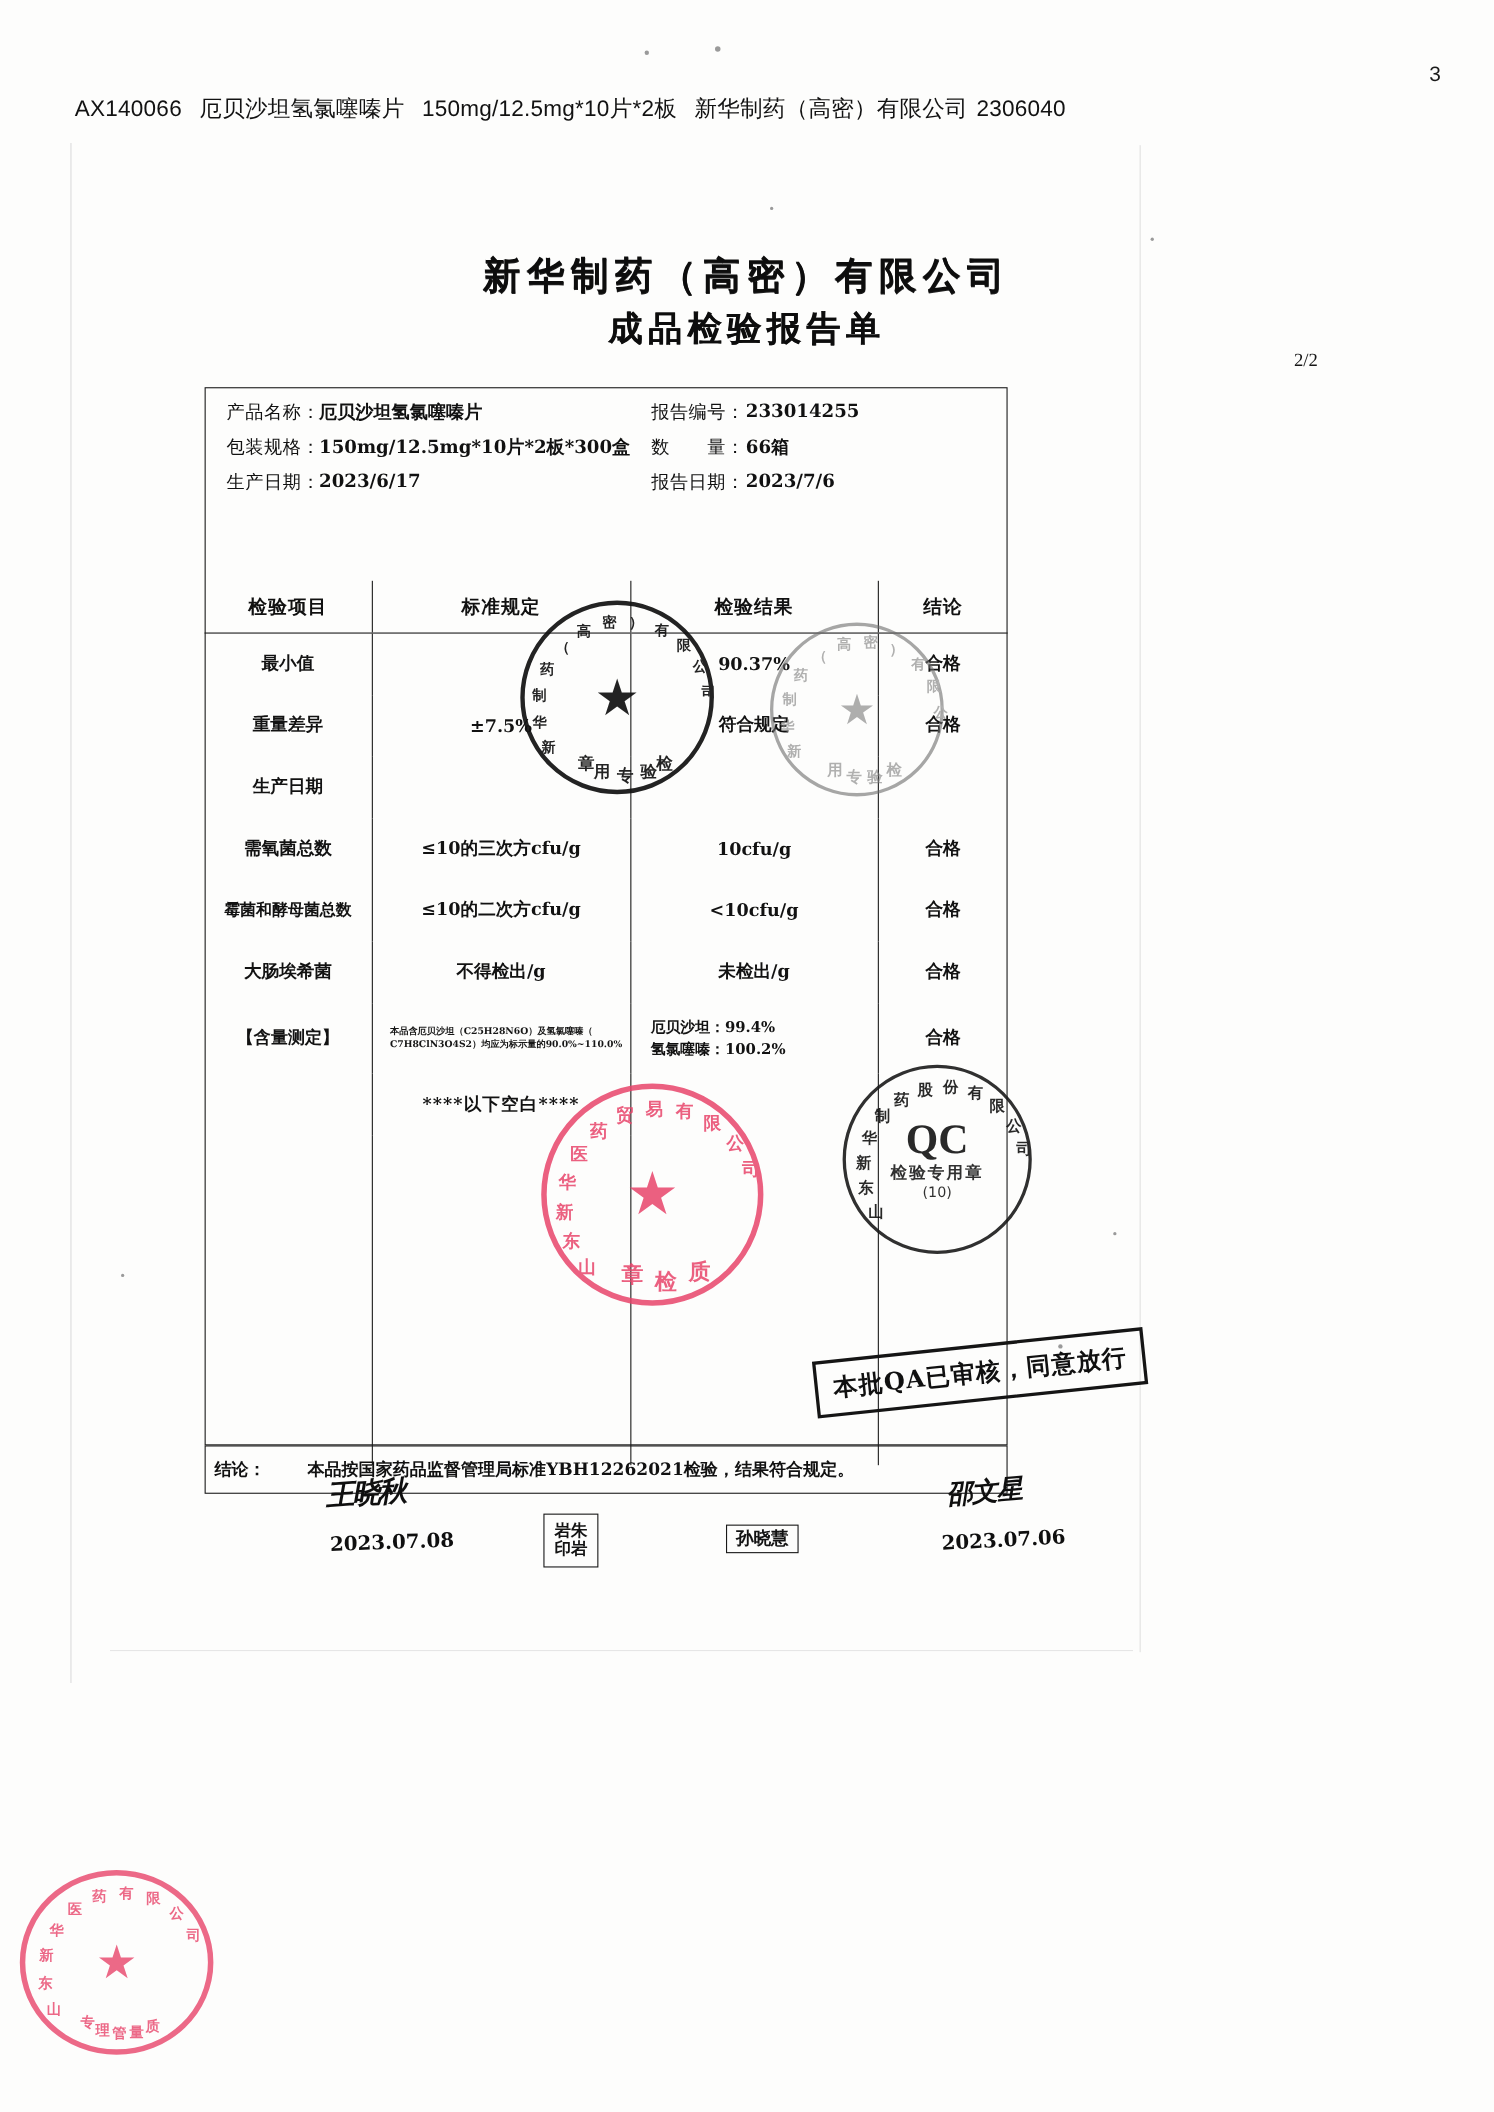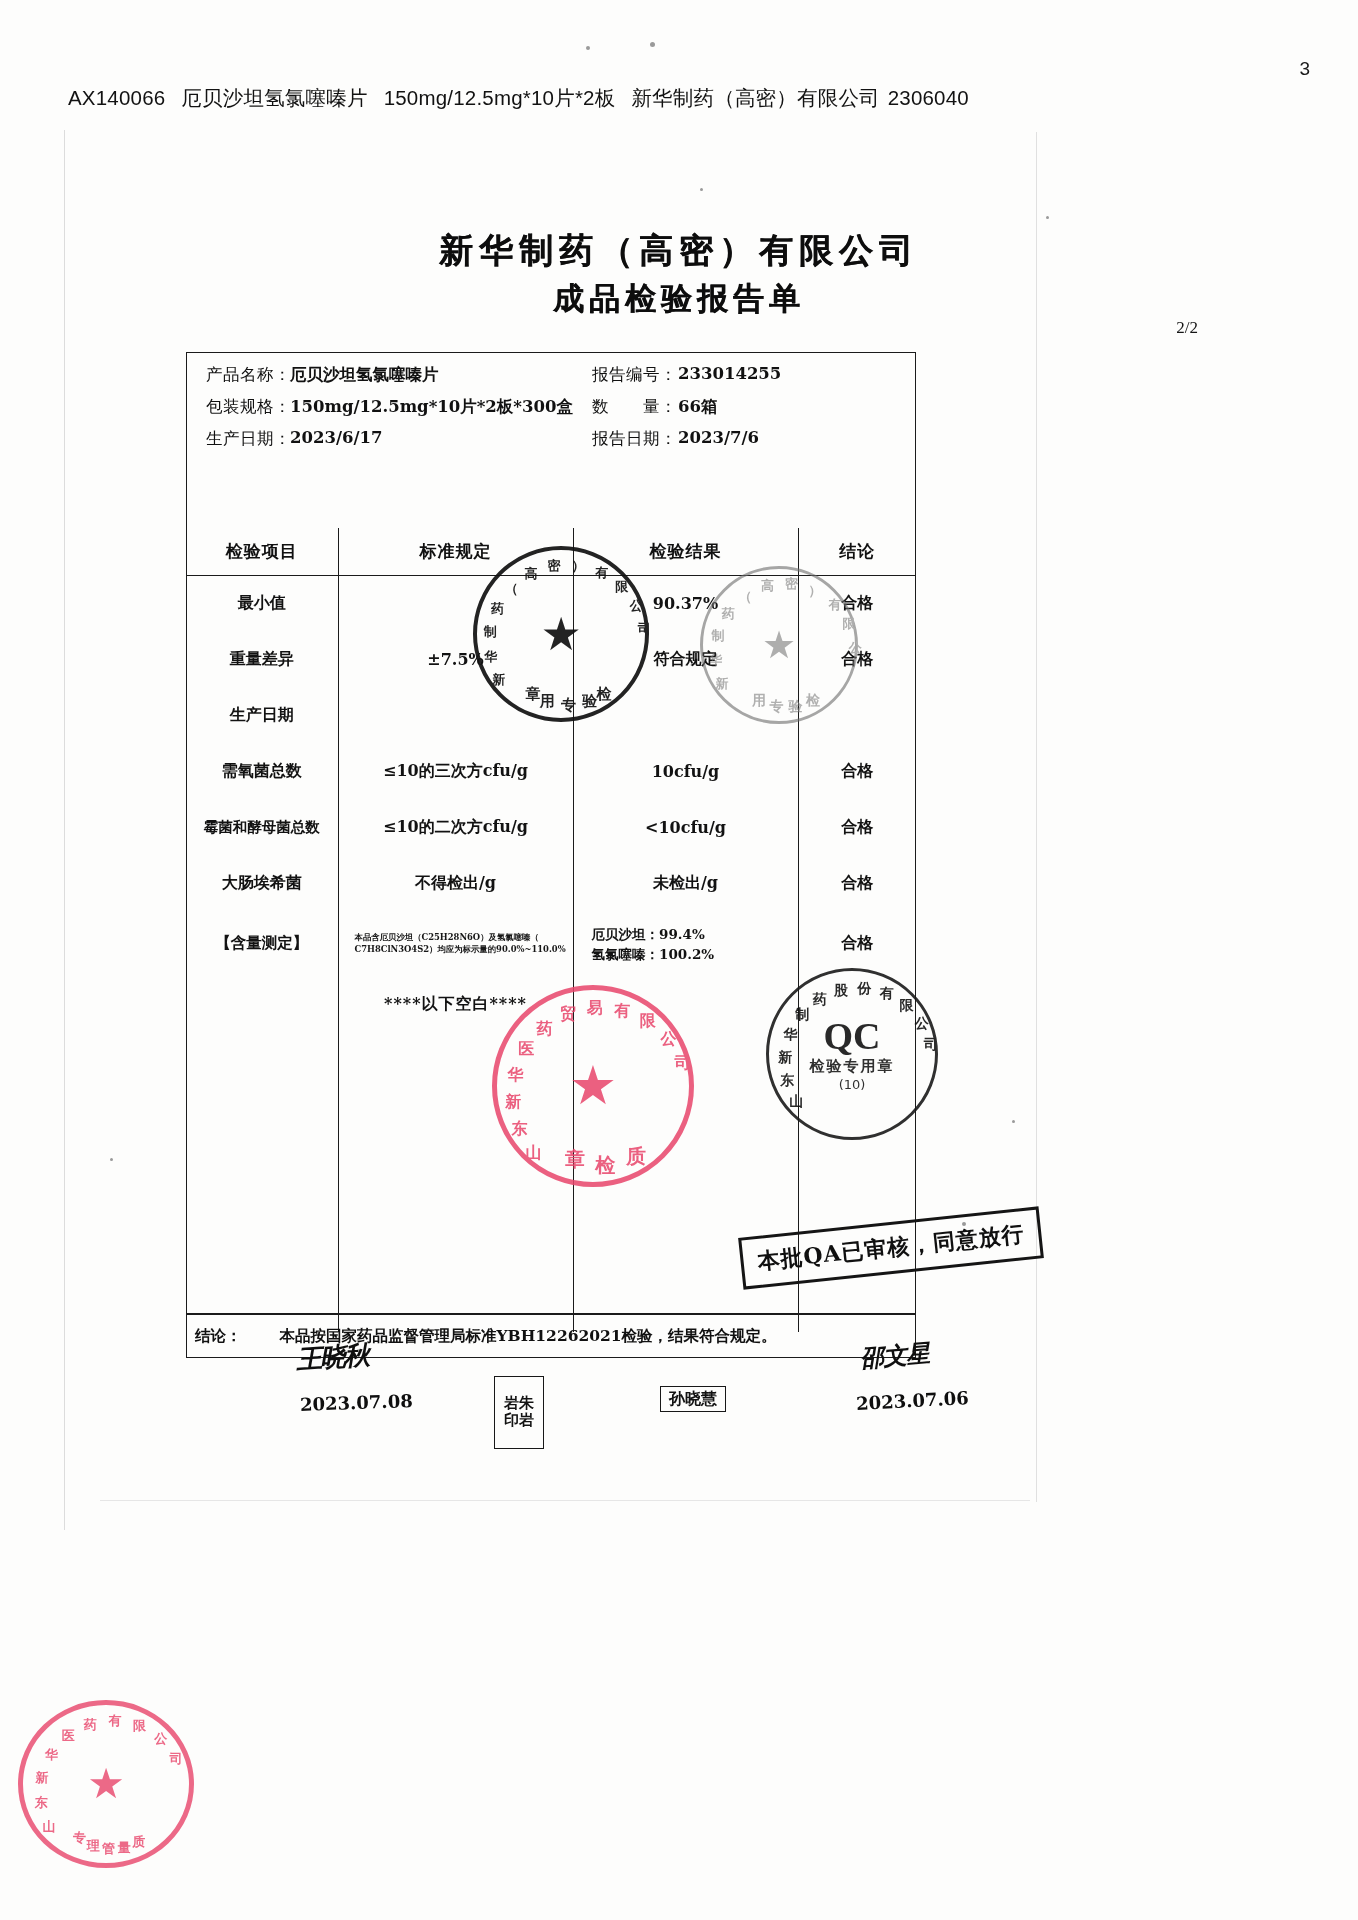--- a/index.html
+++ b/index.html
@@ -257,21 +257,21 @@
     position: absolute;
     border: 1.4px solid #181818;
     font-family: "DejaVu Serif", "Liberation Serif", serif;
     font-weight: bold;
     color: #131313;
     text-align: center;
     line-height: 1.15;
   }
   .stamp-qc {
     left: 494px; top: 1376px;
-    width: 42px; padding: 18px 3px;
+    width: 42px; padding: 6px 3px;
     font-size: 15px;
   }
   .stamp-review {
     left: 660px; top: 1386px;
     padding: 3px 8px;
     font-size: 16px;
   }
 
   
   .round-stamp {

